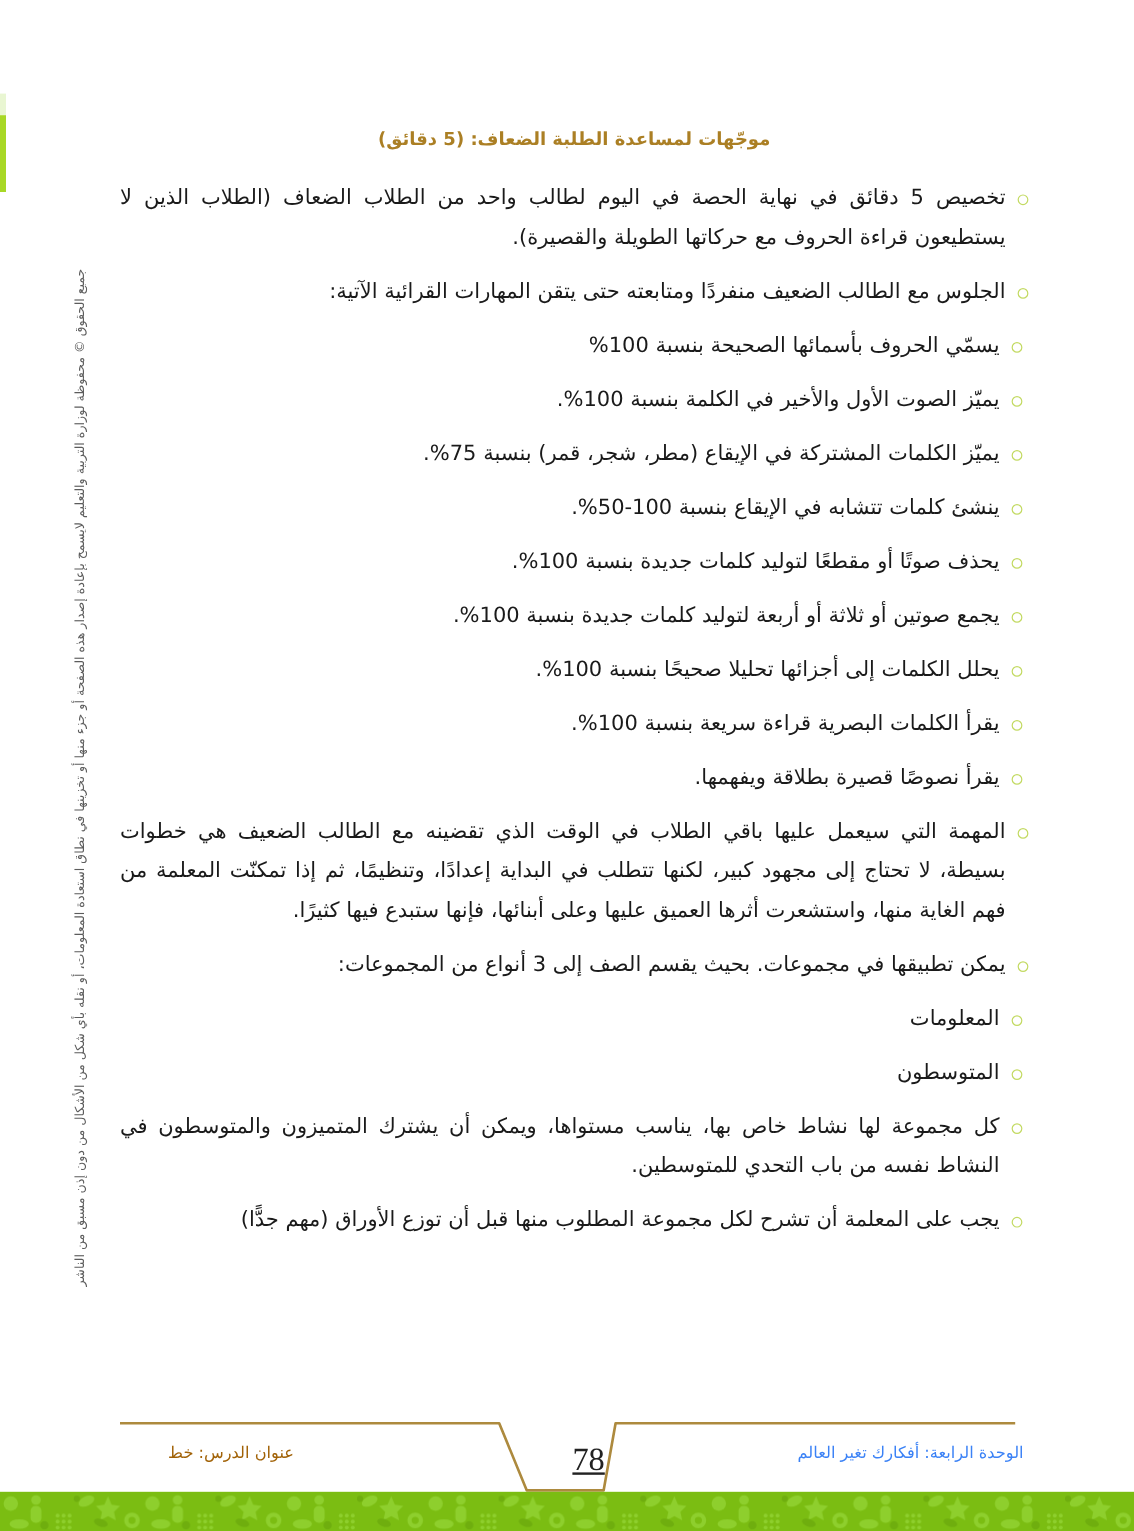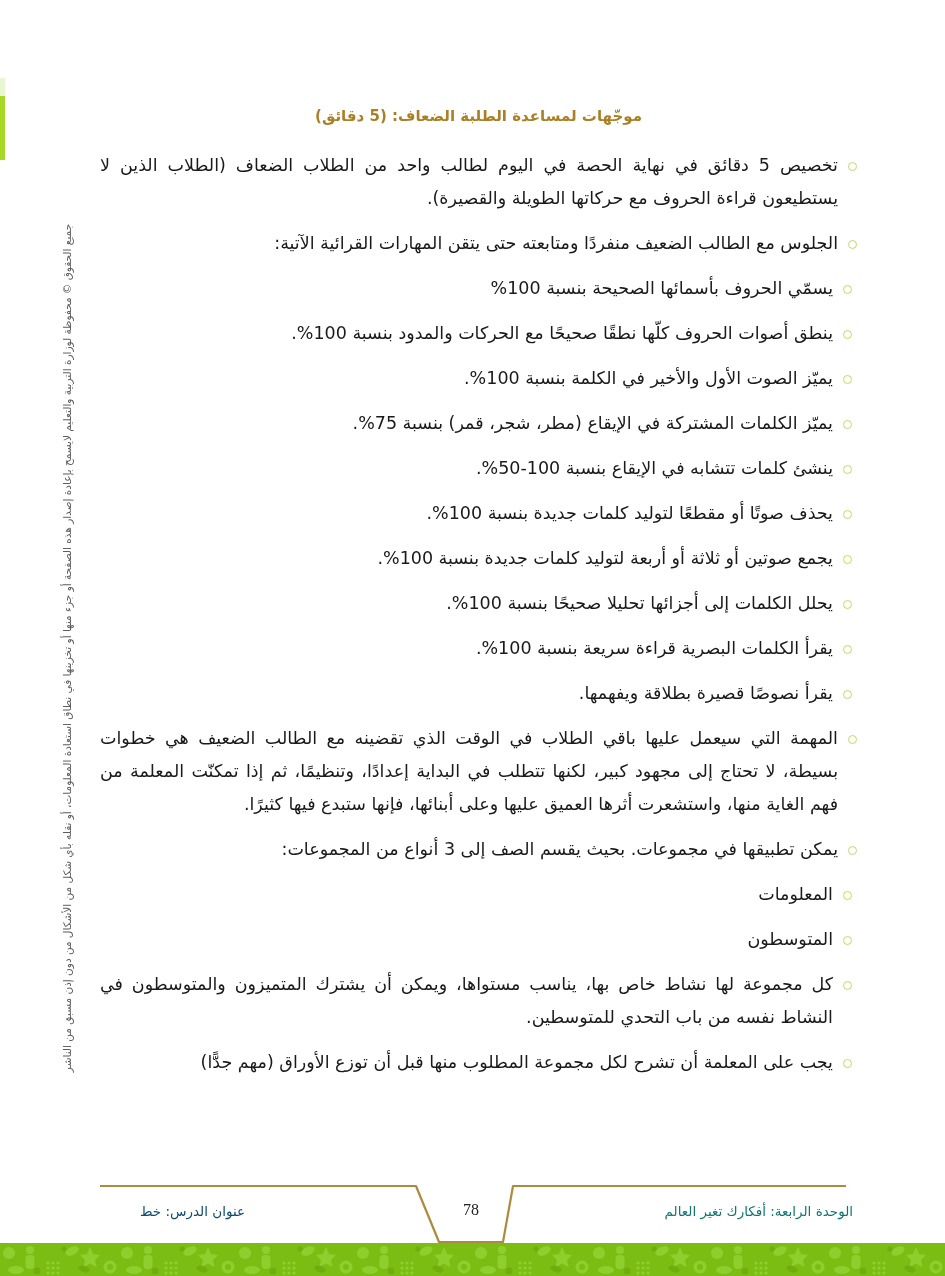--- a/index.html
+++ b/index.html
@@ -34,30 +34,30 @@
     border-radius:50%;margin-top:13px;margin-left:10px;background:transparent;
   }
   .item-text{
     flex:1;font-size:17.5px;line-height:33px;color:#1a1a1a;
     text-align:justify;text-align-last:right;
   }
   .lvl2{padding-right:5px;}
   
   .footer-rule{position:absolute;top:1183px;left:0;}
   .page-number{
-    position:absolute;top:1201px;left:438px;width:66px;text-align:center;
-    font-family:"Liberation Serif","DejaVu Serif",serif;font-size:16px;color:#222;
+    position:absolute;top:1201px;left:438px;width:66px;text-align:right;
+    font-family:"Liberation Serif","DejaVu Serif",serif;font-size:27px;color:#222;text-decoration:underline;
   }
   .footer-lesson{
     position:absolute;top:1203px;left:140px;width:170px;text-align:left;
-    direction:rtl;font-size:13.5px;color:#0c4a6e;
+    direction:rtl;font-size:13.5px;color:#a16207;
   }
   .footer-unit{
     position:absolute;top:1203px;right:92px;width:300px;text-align:right;
-    direction:rtl;font-size:13.5px;color:#0f766e;
+    direction:rtl;font-size:13.5px;color:#3b82f6;
   }
   .strip{position:absolute;left:0;top:1243px;}
 </style>
 </head>
 <body>
 
 <div class="page" style="--heading-color: #ab7f24; --rule-color: #ad8a3e; --bullet-color: #c3da62; --strip-bg: #7bbd12; --strip-icon: #8ecf2d; --tab-light: #e9f6d2; --tab-bright: #a8d826;">
 
   <div class="edge-tab-light"></div>
   <div class="edge-tab-bright"></div>
@@ -71,24 +71,20 @@
           <span class="bullet"></span>
           <div class="item-text">تخصيص 5 دقائق في نهاية الحصة في اليوم لطالب واحد من الطلاب الضعاف (الطلاب الذين لا يستطيعون قراءة الحروف مع حركاتها الطويلة والقصيرة).</div>
         </div>
         <div class="item lvl1">
           <span class="bullet"></span>
           <div class="item-text">الجلوس مع الطالب الضعيف منفردًا ومتابعته حتى يتقن المهارات القرائية الآتية:</div>
         </div>
         <div class="item lvl2">
           <span class="bullet"></span>
           <div class="item-text">يسمّي الحروف بأسمائها الصحيحة بنسبة 100%</div>
-        </div>
-        <div class="item lvl2">
-          <span class="bullet"></span>
-          <div class="item-text">ينطق أصوات الحروف كلّها نطقًا صحيحًا مع الحركات والمدود بنسبة 100%.</div>
         </div>
         <div class="item lvl2">
           <span class="bullet"></span>
           <div class="item-text">يميّز الصوت الأول والأخير في الكلمة بنسبة 100%.</div>
         </div>
         <div class="item lvl2">
           <span class="bullet"></span>
           <div class="item-text">يميّز الكلمات المشتركة في الإيقاع (مطر، شجر، قمر) بنسبة 75%.</div>
         </div>
         <div class="item lvl2">

